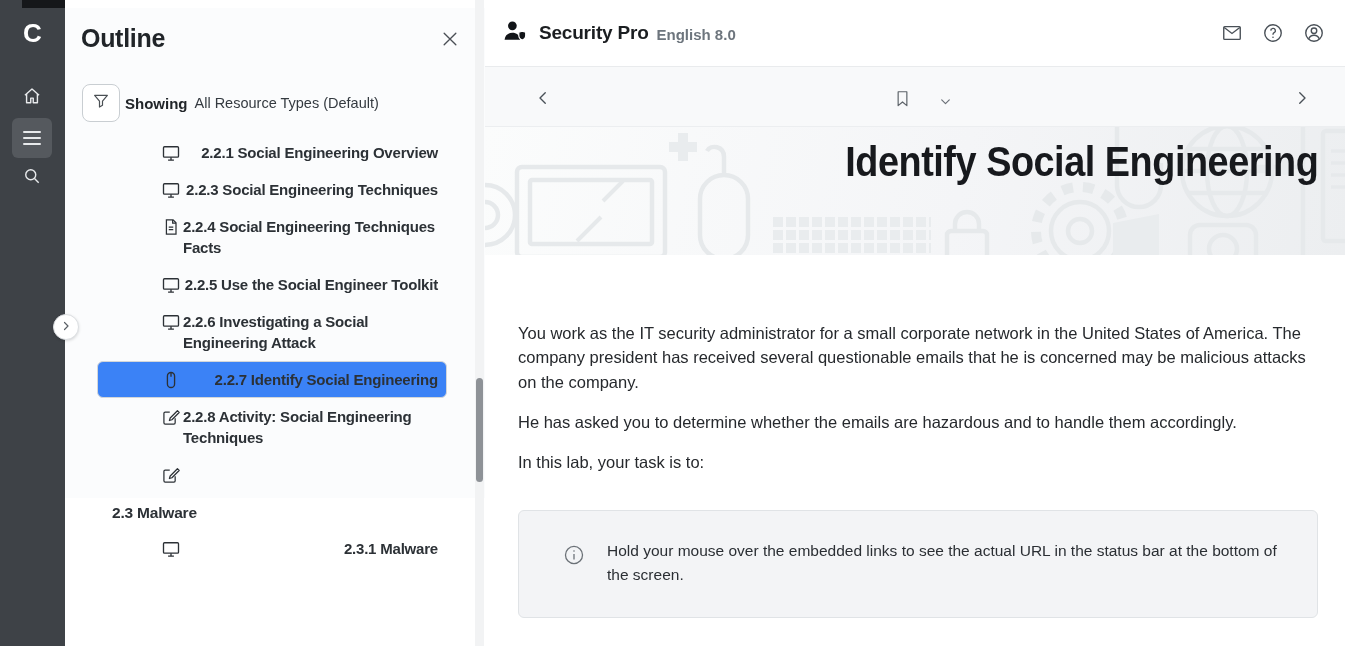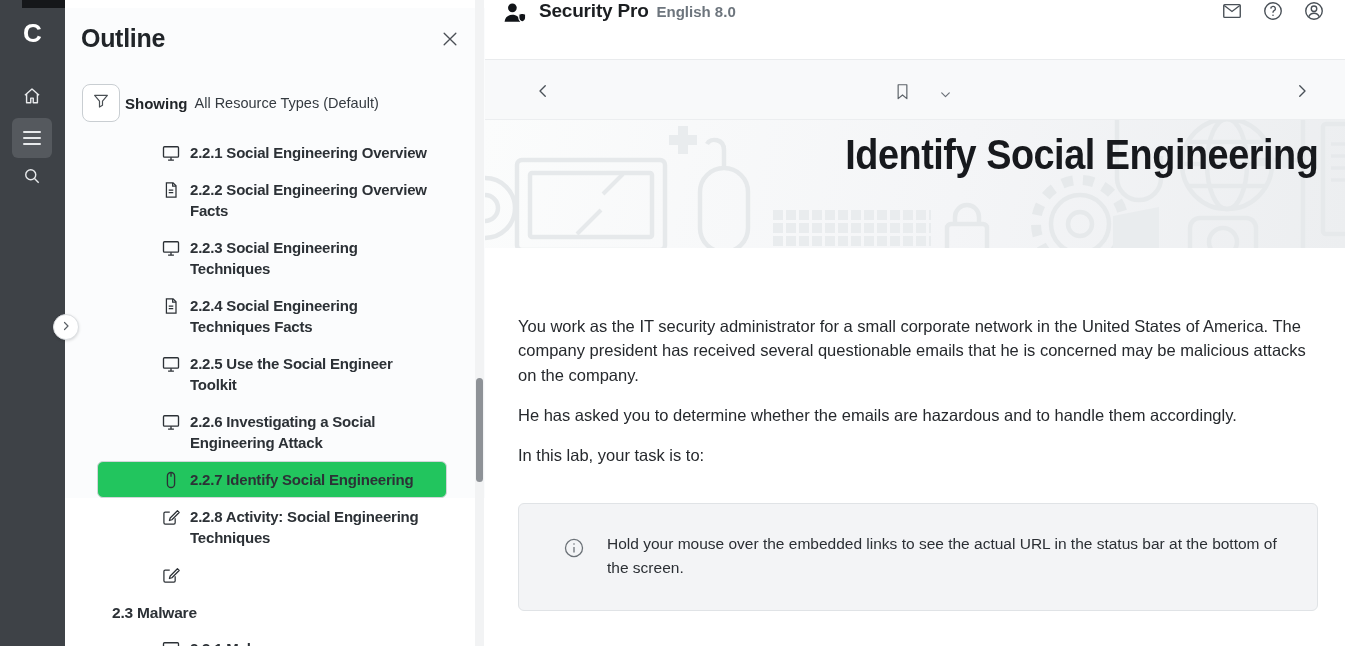--- a/index.html
+++ b/index.html
@@ -31,38 +31,38 @@
                  color:#212529; letter-spacing:-0.3px; }
   .panel-close { position:absolute; left:373px; top:29px; width:24px; height:24px; color:#4a4f55;
                  display:flex; align-items:center; justify-content:center; cursor:pointer; }
   .filter-row { position:absolute; left:17px; top:84px; display:flex; align-items:center; gap:5px; }
   .filter-btn { width:38px; height:38px; background:#fff; border:1px solid #c9ced2; border-radius:8px;
                 display:flex; align-items:center; justify-content:center; color:#4a4f54; cursor:pointer; }
   .filter-label { font-size:15px; font-weight:700; color:#212529; }
   .filter-value { font-size:14.5px; color:#343a40; margin-left:2px; }
 
   .outline-list { position:absolute; left:0; top:134px; right:0; }
-  .outline-item { display:flex; align-items:flex-start; gap:9px;
+  .outline-item { display:flex; align-items:flex-start; gap:2px;
                   margin:0 38px 0 32px; padding:7px 8px 7px 63px;
-                  border:1px solid transparent; border-radius:6px; cursor:pointer; }
-  .outline-item.selected { background:#22c55e; border-color:#d3d6d9; }
+                  border:1px solid transparent; border-radius:6px; cursor:pointer;justify-content:space-between; }
+  .outline-item.selected { background:#3b82f6; border-color:#d3d6d9; }
   .outline-item .oi-icon { width:20px; height:20px; flex:0 0 20px; color:#2c3136; margin-top:1px; }
   .outline-item .oi-label { font-size:15px; line-height:21px; font-weight:600; color:#2c3136;
                             letter-spacing:-0.2px; max-width:262px; }
   .outline-section { margin:9px 0 6px 47px; font-size:15.5px; line-height:22px; font-weight:700;
                      color:#2c3136; letter-spacing:-0.2px; }
 
   .panel-track { position:absolute; right:1px; top:0; width:9px; height:646px; background:#f2f3f4; }
   .panel-thumb { position:absolute; right:2px; top:378px; width:7px; height:104px;
                  border-radius:4px; background:#8e9297; cursor:pointer; }
 
   
   .main { position:absolute; left:485px; top:0; width:860px; height:646px; background:#fff; }
-  .main-header { height:60px; background:#fff; border-bottom:1px solid #e9ebed;
-                 display:flex; align-items:flex-start; padding:0 20px 0 17px; }
+  .main-header { height:67px; background:#fff; border-bottom:1px solid #e9ebed;
+                 display:flex; align-items:center; padding:0 20px 0 17px; }
   .brand-title { margin-left:10px; font-size:19px; font-weight:700; color:#1b1e21; letter-spacing:-0.2px;}
   .brand-edition { margin-left:8px; font-size:15px; font-weight:600; color:#6d757d; margin-top:3px; }
   .header-icons { margin-left:auto; display:flex; align-items:center; gap:19px; color:#495057; }
   .header-icons .hicon { width:22px; height:22px; display:flex; align-items:center; justify-content:center; cursor:pointer; }
 
   .toolbar { position:relative; height:60px; background:#f8f9fa; border-bottom:1px solid #eceef0; }
   .tb-btn { position:absolute; top:19px; width:24px; height:24px; display:flex; align-items:center;
             justify-content:center; color:#495057; cursor:pointer; }
   .tb-prev { left:46px; }
   .tb-next { right:31px; }
@@ -152,28 +152,20 @@
       <span class="filter-value">All Resource Types (Default)</span>
     </div>
 
     <div class="outline-list">
         <div class="outline-item">
           <span class="oi-icon"><svg width="20" height="20" viewBox="0 0 24 24" fill="none" stroke="currentColor" stroke-width="1.6">
               <rect x="3" y="4.5" width="18" height="12.5" rx="1.2"></rect>
               <path d="M8.5 20.5h7M12 17v3.5"></path>
             </svg></span>
           <span class="oi-label">2.2.1 Social Engineering Overview</span>
-        </div>
-        <div class="outline-item">
-          <span class="oi-icon"><svg width="20" height="20" viewBox="0 0 24 24" fill="none" stroke="currentColor" stroke-width="1.5">
-              <path d="M6.5 3.5h8L18 7v13.5H6.5z"></path>
-              <path d="M14 3.5V7.3h4"></path>
-              <path d="M9.3 12h5.4M9.3 15.2h5.4"></path>
-            </svg></span>
-          <span class="oi-label">2.2.2 Social Engineering Overview Facts</span>
         </div>
         <div class="outline-item">
           <span class="oi-icon"><svg width="20" height="20" viewBox="0 0 24 24" fill="none" stroke="currentColor" stroke-width="1.6">
               <rect x="3" y="4.5" width="18" height="12.5" rx="1.2"></rect>
               <path d="M8.5 20.5h7M12 17v3.5"></path>
             </svg></span>
           <span class="oi-label">2.2.3 Social Engineering Techniques</span>
         </div>
         <div class="outline-item">
           <span class="oi-icon"><svg width="20" height="20" viewBox="0 0 24 24" fill="none" stroke="currentColor" stroke-width="1.5">

